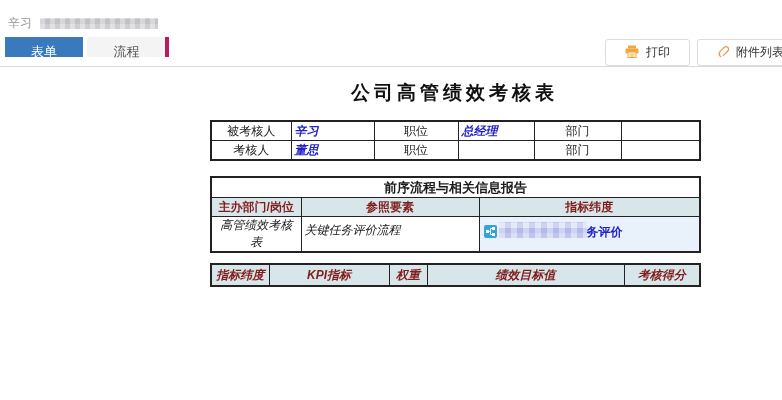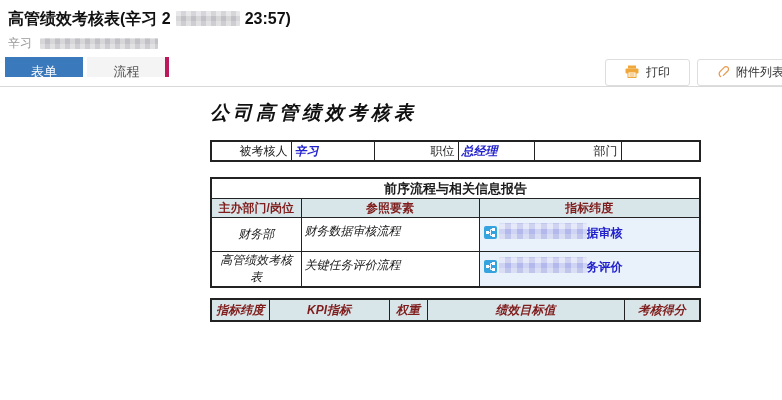--- a/index.html
+++ b/index.html
@@ -28,47 +28,46 @@
   .tabbar{margin-top:7px;height:29px;border-bottom:1px solid #d9d9d9;position:relative;background:#fff;}
   .tab{display:inline-block;width:78px;height:20px;line-height:29px;text-align:center;
        font-size:13px;cursor:pointer;vertical-align:top;}
   .tab.active{background:#3b79bd;color:#fff;margin-left:5px;}
   .tab.inactive{background:#f4f4f4;color:#555;border-right:4px solid #be185d;}
   .tool-btns{position:absolute;top:2px;right:-22px;display:flex;gap:7px;}
   .tool-btn{display:flex;align-items:center;gap:5px;border:1px solid #ddd;border-radius:3px;
             background:#fff;padding:4px 19px;font-size:12px;color:#333;cursor:pointer;white-space:nowrap;}
   
   .form-area{margin:13px 0 0 210px;width:489px;}
-  .form-title{font-family:"Liberation Serif",serif;font-style:italic;
+  .form-title{text-align:center;font-family:"Liberation Serif",serif;
               font-weight:bold;font-size:19px;letter-spacing:4px;color:#111;margin:0 0 14px 0;}
   table{border-collapse:collapse;width:489px;table-layout:fixed;}
   table,td,th{border:1px solid #222;}
   table{border-width:2px;}
   td,th{padding:0 3px;font-size:12px;overflow:hidden;}
   .t-info{margin-bottom:15px;}
   .t-info td{height:18px;}
-  .lbl{text-align:right;color:#222;}
+  .lbl{text-align:center;color:#222;}
   .val{color:#2222cc;font-family:"Liberation Serif",serif;font-style:italic;font-weight:bold;}
   .t-proc{margin-bottom:10px;border-radius:8px;}
   .t-proc .tbl-title{height:19px;text-align:center;font-weight:bold;font-size:13px;background:#fff;}
   .hdr-row th{background:#d9e6e9;font-weight:bold;height:18px;text-align:center;color:#7f1d1d;}
   .kai{font-family:"Liberation Serif",serif;font-style:italic;}
   .t-proc .dept{text-align:center;height:27px;}
   .t-proc .elem{text-align:left;vertical-align:top;padding-top:5px;}
   .t-proc .link-cell{background:#e9f1fa;vertical-align:top;padding:5px 4px;line-height:21px;}
   .t-proc .row3 td{height:52px;}
   .flink{color:#2222cc;font-weight:bold;font-size:12px;cursor:pointer;}
   .icon-sq{display:inline-block;vertical-align:-2px;margin-right:2px;}
   .t-kpi th{font-style:italic;height:20px;}
 </style>
 </head>
 <body>
 
 <div class="hdr">
-  <h1 class="doc-title"><span>高管绩效考核表(辛习 2</span><span class="mosaic" style="width:64px;height:15px;margin:0 5px;"></span><span>23:57)</span></h1>
   <div class="sub-line">
     <span>辛习</span>
     <span class="mosaic" style="width:118px;height:11px;"></span>
   </div>
 </div>
 
 <div class="tabbar">
   <div class="tab active">表单</div>
   <div class="tab inactive">流程</div>
   <div class="tool-btns">
@@ -109,52 +108,45 @@
       </colgroup>
     <tbody>
         <tr>
       <td class="lbl">被考核人</td>
       <td class="val">辛习</td>
       <td class="lbl">职位</td>
       <td class="val">总经理</td>
       <td class="lbl">部门</td>
       <td class="val"></td>
     </tr>
+    <tr>
+      <td class="lbl">考核人</td>
+      <td class="val">董思</td>
+      <td class="lbl">职位</td>
+      <td class="val"></td>
+      <td class="lbl">部门</td>
+      <td class="val"></td>
+    </tr>
   </tbody>
     </table>
 
   <table class="t-proc">
     <colgroup>
         <col style="width:90px">
         <col style="width:178px">
         <col style="width:221px">
       </colgroup>
     <tbody>
         <tr>
       <td class="tbl-title" colspan="3">前序流程与相关信息报告</td>
     </tr>
     <tr class="hdr-row">
       <th>主办部门/岗位</th>
       <th>参照要素</th>
       <th>指标纬度</th>
-    </tr>
-    <tr>
-      <td class="dept kai">财务部</td>
-      <td class="elem kai">财务数据审核流程</td>
-      <td class="link-cell">
-        <span class="icon-sq">
-          <svg width="13" height="13">
-                <rect width="13" height="13" rx="2" fill="#35a3dd"></rect>
-                <rect x="2" y="5" width="3" height="3" fill="#fff"></rect>
-                <rect x="8" y="2" width="3" height="3" fill="#fff"></rect>
-                <rect x="8" y="8" width="3" height="3" fill="#fff"></rect>
-                <path d="M5 6.5 H6.5 M6.5 3.5 V9.5 M6.5 3.5 H8 M6.5 9.5 H8" stroke="#fff" stroke-width="0.9" fill="none"></path>
-              </svg>
-        </span><span class="mosaic lav" style="width:88px;height:16px;"></span><span class="flink">据审核</span>
-      </td>
     </tr>
     <tr>
       <td class="dept kai">高管绩效考核表</td>
       <td class="elem kai">关键任务评价流程</td>
       <td class="link-cell">
         <span class="icon-sq">
           <svg width="13" height="13">
                 <rect width="13" height="13" rx="2" fill="#35a3dd"></rect>
                 <rect x="2" y="5" width="3" height="3" fill="#fff"></rect>
                 <rect x="8" y="2" width="3" height="3" fill="#fff"></rect>

